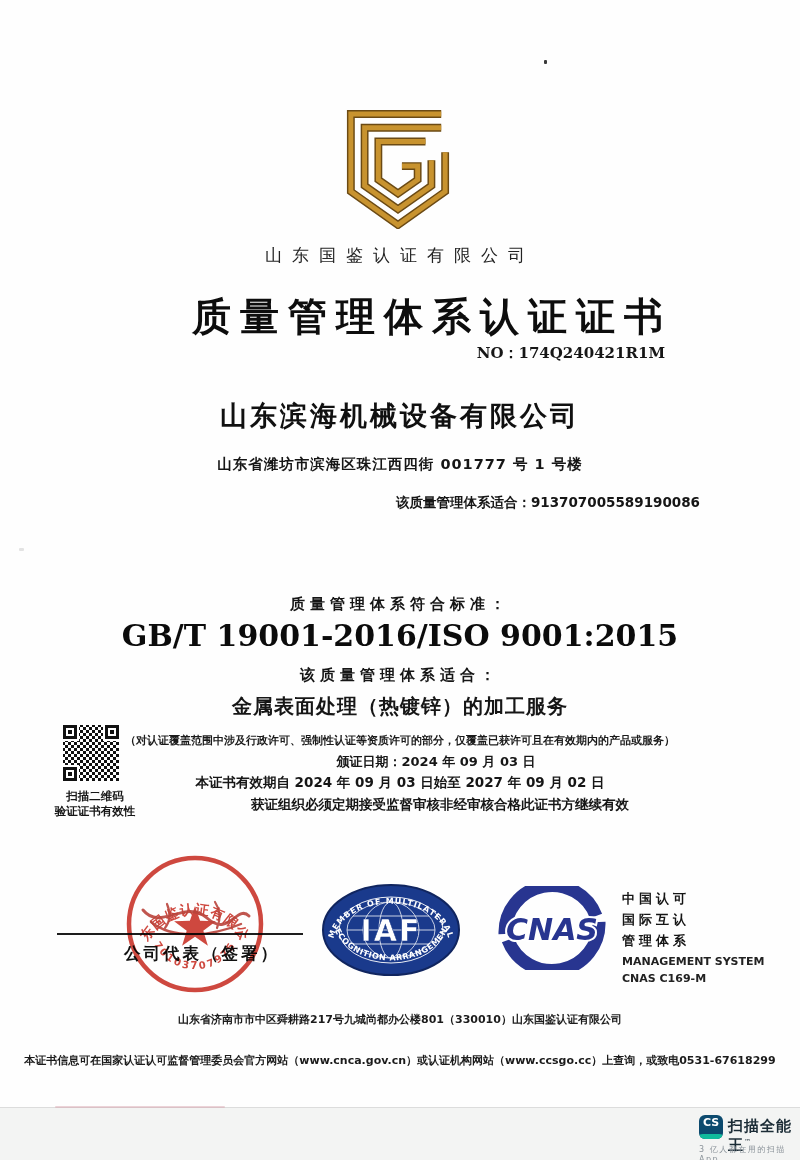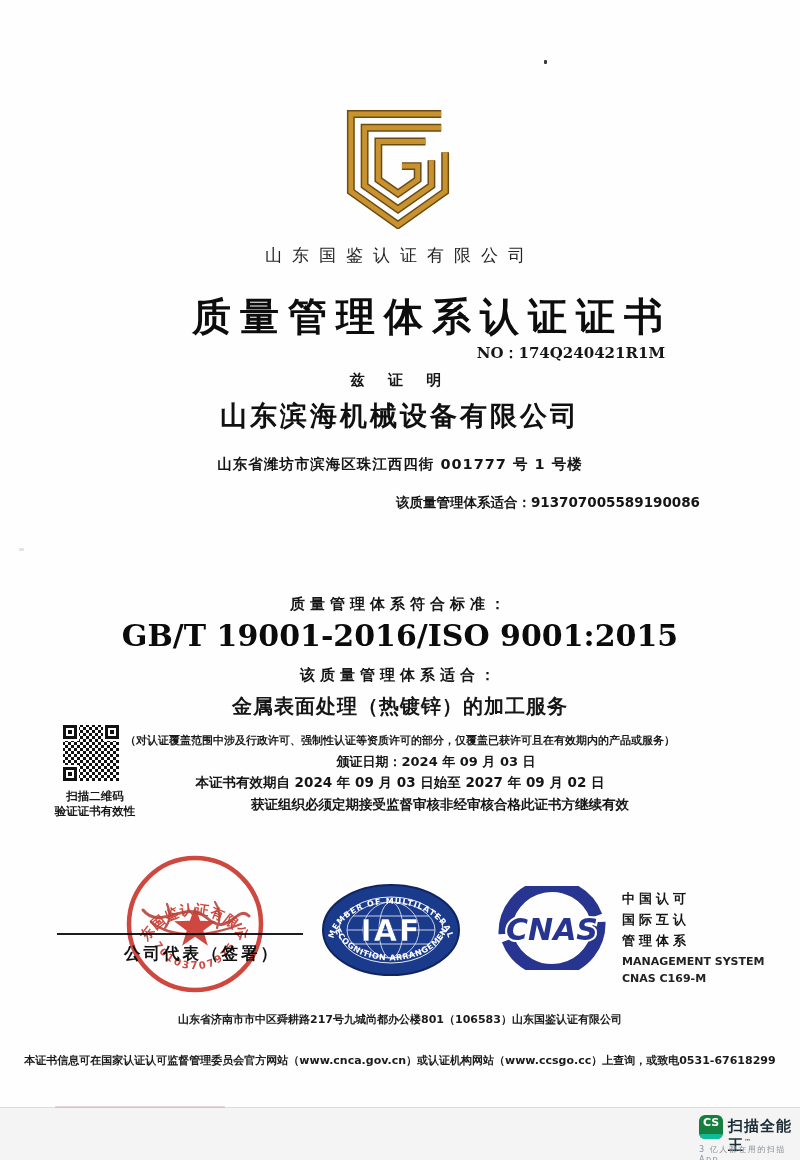--- a/index.html
+++ b/index.html
@@ -33,21 +33,21 @@
   .accred{left:622px;top:888px;}
   .accred .zh{font-size:13px;font-weight:700;letter-spacing:4px;line-height:21px;color:#151515;}
   .accred .en{font-size:11px;font-weight:700;line-height:13px;margin-top:4px;color:#222;}
   .footer1{top:1053px;font-size:11px;font-weight:700;color:#1b1b1b;}
   .footer2{top:1012px;font-size:11px;font-weight:700;color:#1b1b1b;}
   .scan-edge{left:0;top:1107px;width:800px;height:1px;background:#dcdcdc;}
   .scan-pink{left:55px;top:1106px;width:170px;height:2px;background:rgba(216,160,170,.45);border-radius:2px;}
   .scan-band{left:0;top:1108px;width:800px;height:52px;background:#f3f4f3;}
   .speck1{left:544px;top:60px;width:3px;height:4px;background:#3a3a3a;border-radius:1px;}
   .speck2{left:19px;top:548px;width:5px;height:3px;background:#e3e3e3;border-radius:1px;}
-  .cs-badge{left:699px;top:1115px;width:24px;height:24px;border-radius:6px;background:#15803d;overflow:hidden;}
+  .cs-badge{left:699px;top:1115px;width:24px;height:24px;border-radius:6px;background:#0c4a6e;overflow:hidden;}
   .cs-badge .cs-txt{position:absolute;left:0;top:1px;width:24px;text-align:center;color:#fff;font-weight:700;font-size:11px;}
   .cs-badge .cs-teal{position:absolute;left:0;bottom:0;width:24px;height:5px;background:#10bb9c;border-radius:8px 8px 6px 6px / 4px 4px 6px 6px;}
   .cs-name{left:728px;top:1117px;font-size:15px;font-weight:700;color:#1b2c36;letter-spacing:1px;}
   .cs-tm{font-size:7px;vertical-align:super;font-weight:400;}
   .cs-tagline{left:699px;top:1144px;font-size:8px;color:#8a9299;letter-spacing:1.5px;}
 </style>
 </head>
 <body>
 
 <div class="page">
@@ -62,21 +62,20 @@
       <path d="M84 33 H36 V72 L56 86 L76 72 V58 H60" stroke="#6b4a14" stroke-width="8"></path>
       <path d="M100 5 H8 V84 L56 118 L104 84 V44" stroke="#c8932f" stroke-width="5"></path>
       <path d="M100 19 H22 V78 L56 102 L90 78 V52" stroke="#c8932f" stroke-width="5"></path>
       <path d="M84 33 H36 V72 L56 86 L76 72 V58 H60" stroke="#c8932f" stroke-width="5"></path>
     </g>
   </svg>
 
   <div class="abs ctr org-name">山东国鉴认证有限公司</div>
   <div class="abs ctr cert-title">质量管理体系认证证书</div>
   <div class="abs cert-no">NO：174Q240421R1M</div>
-  <div class="abs ctr certify">兹 证 明</div>
   <div class="abs ctr company">山东滨海机械设备有限公司</div>
   <div class="abs ctr address">山东省潍坊市滨海区珠江西四街 001777 号 1 号楼</div>
   <div class="abs credit">该质量管理体系适合：913707005589190086</div>
 
   <div class="abs ctr std-label">质量管理体系符合标准：</div>
   <div class="abs ctr std-value">GB/T 19001-2016/ISO 9001:2015</div>
   <div class="abs ctr scope-label">该质量管理体系适合：</div>
   <div class="abs ctr scope-value">金属表面处理（热镀锌）的加工服务</div>
 
   <div class="abs ctr note">（对认证覆盖范围中涉及行政许可、强制性认证等资质许可的部分，仅覆盖已获许可且在有效期内的产品或服务）</div>
@@ -176,21 +175,21 @@
 
   <div class="abs accred">
     <div class="zh">中国认可</div>
     <div class="zh">国际互认</div>
     <div class="zh">管理体系</div>
     <div class="en">MANAGEMENT SYSTEM</div>
     <div class="en">CNAS C169-M</div>
   </div>
 
   <div class="abs ctr footer1">本证书信息可在国家认证认可监督管理委员会官方网站（www.cnca.gov.cn）或认证机构网站（www.ccsgo.cc）上查询，或致电0531-67618299</div>
-  <div class="abs ctr footer2">山东省济南市市中区舜耕路217号九城尚都办公楼801（106583）山东国鉴认证有限公司</div>
+  <div class="abs ctr footer2">山东省济南市市中区舜耕路217号九城尚都办公楼801（330010）山东国鉴认证有限公司</div>
 
   <div class="abs scan-edge"></div>
   <div class="abs scan-pink"></div>
   <div class="abs scan-band"></div>
 
   <div class="abs cs-badge">
     <div class="cs-txt">CS</div>
     <div class="cs-teal"></div>
   </div>
   <div class="abs cs-name">

